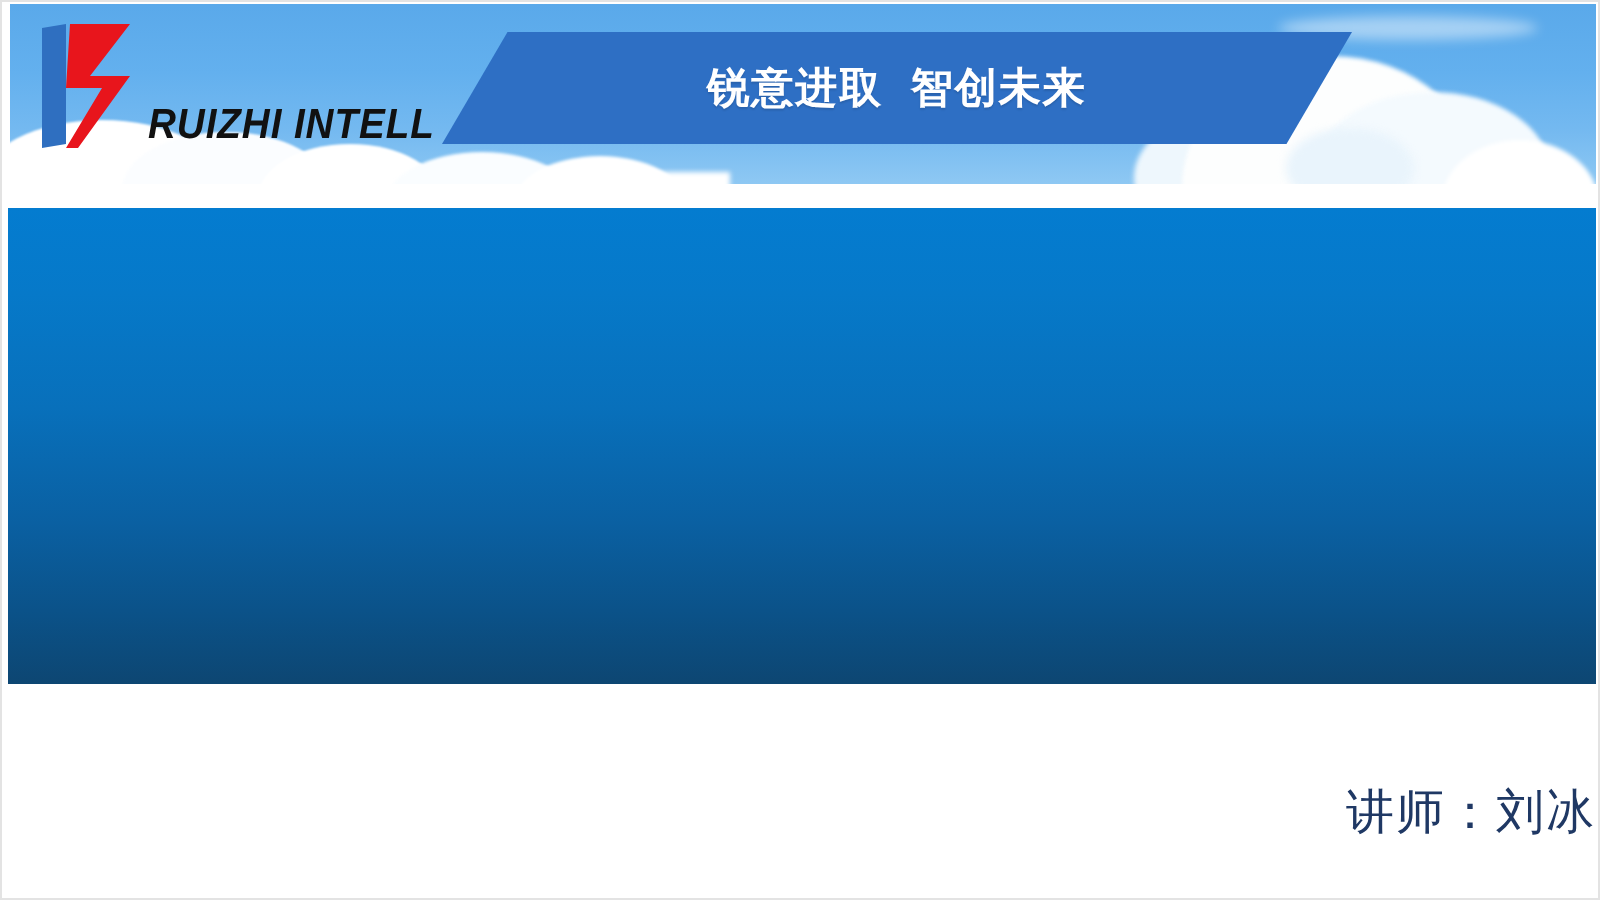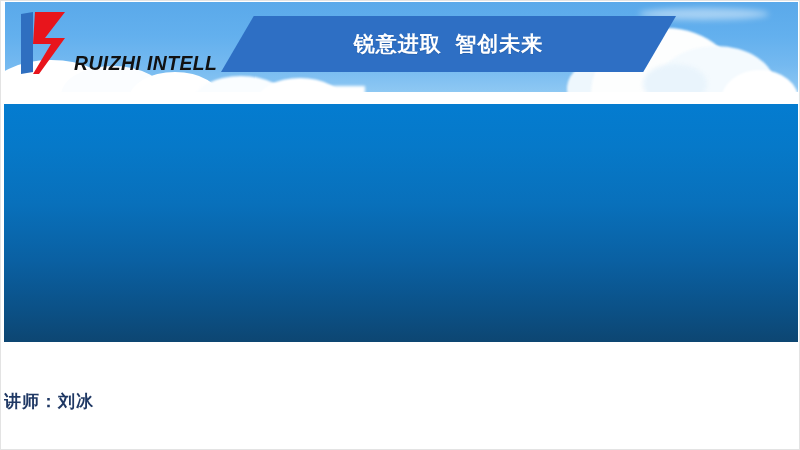--- a/index.html
+++ b/index.html
@@ -264,24 +264,24 @@
     top: 340px;
     width: 794px;
     height: 107px;
     background: #ffffff;
   }
   .presenter {
     position: absolute;
     left: 0;
     top: 48px;
     width: 794px;
-    text-align: left;
+    text-align: right;
     color: #1f3864;
-    font-size: 17px;
-    font-weight: bold;
+    font-size: 24px;
+    font-weight: normal;
     letter-spacing: 1px;
     white-space: nowrap;
   }
 </style>
 </head>
 <body>
 
 <div id="slide">
   <div class="frame">
 

